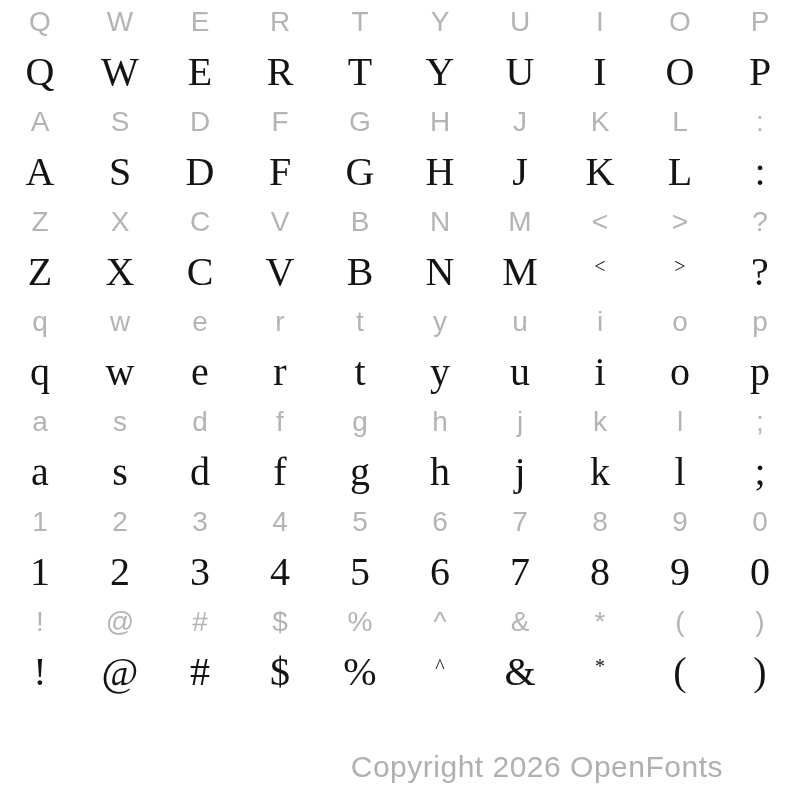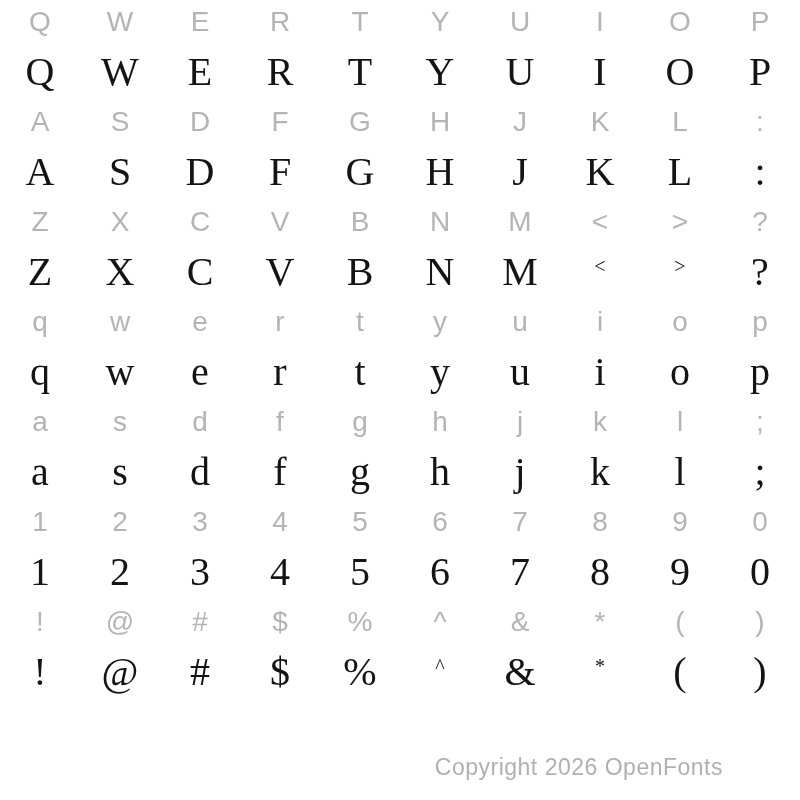--- a/index.html
+++ b/index.html
@@ -44,21 +44,21 @@
   .specimen .cell.small {
     font-size: 20px;
     position: relative;
     top: -6px;
   }
   .copyright {
     position: absolute;
     top: 753px;
     right: 77px;
     font-family: "Liberation Sans", sans-serif;
-    font-size: 23px;
+    font-size: 30px;
     line-height: 28px;
     color: var(--copy-gray, #b0b0b0);
     letter-spacing: 0.5px;
   }
 </style>
 </head>
 <body>
 
 <main class="sheet">
   <div class="rows">

